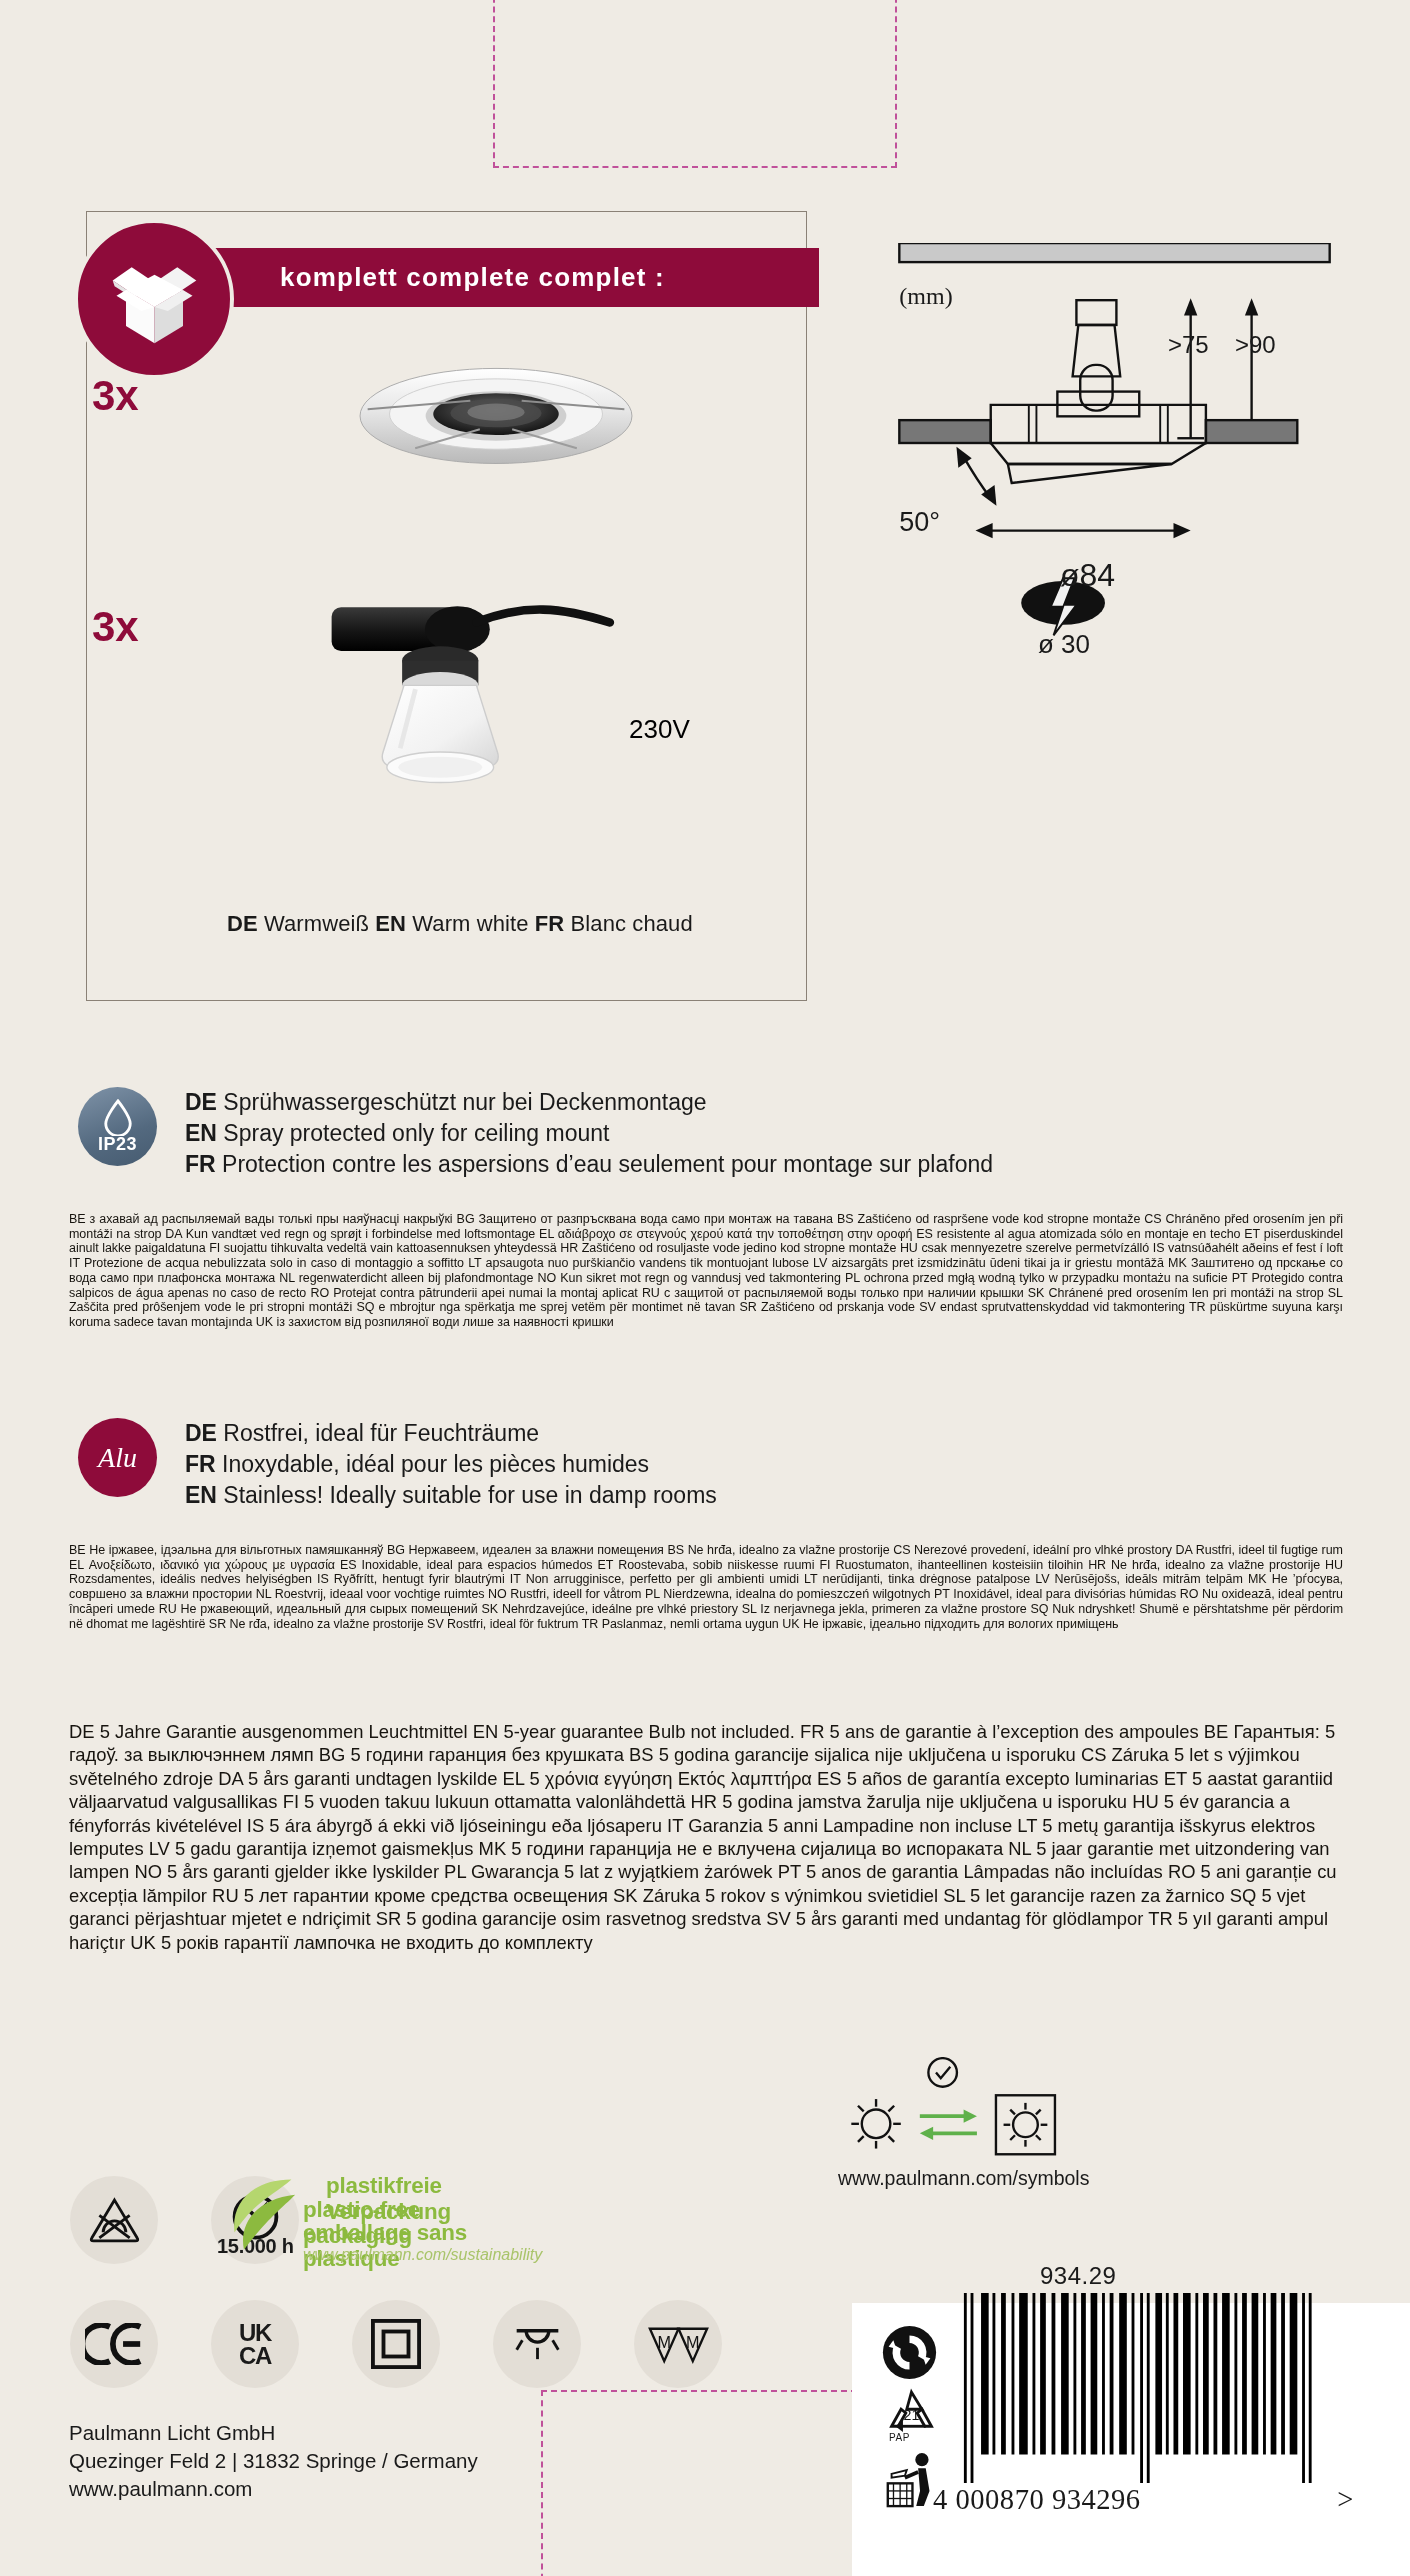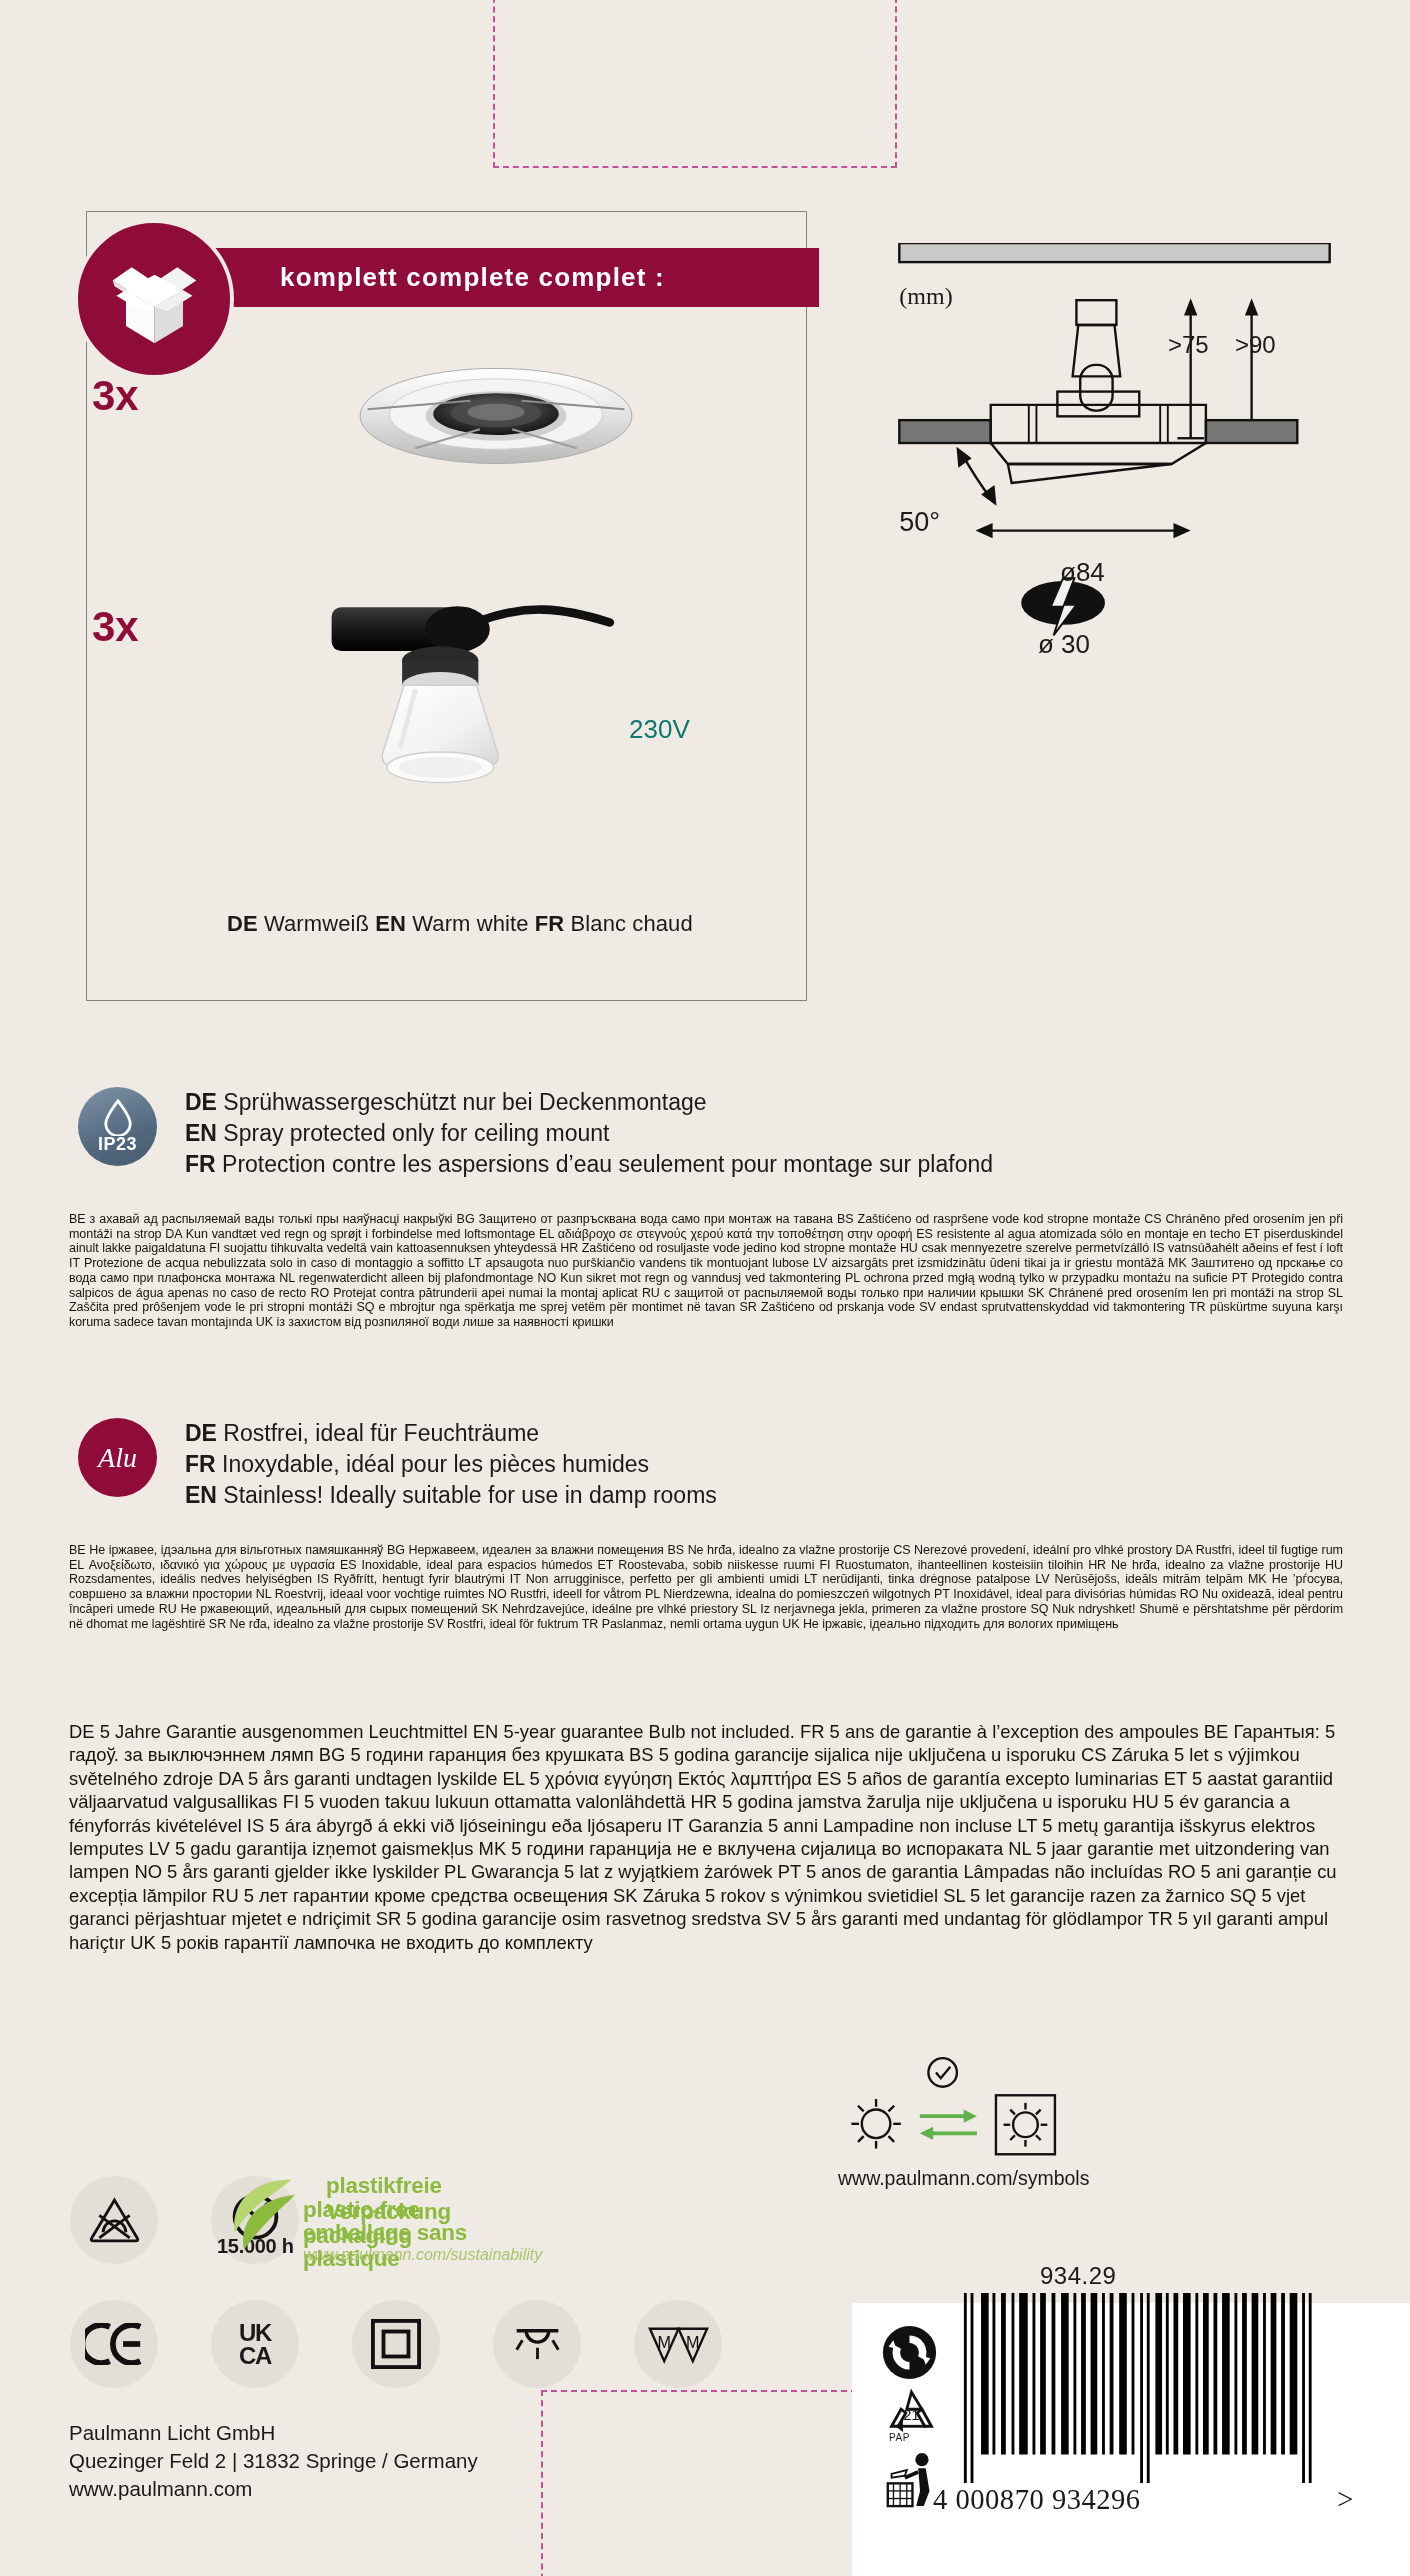--- a/index.html
+++ b/index.html
@@ -38,41 +38,41 @@
   }
   .banner-text {
     color:#fff; font-size:26px; font-weight:600; letter-spacing:1.2px;
     margin-left:69px; font-family:"Liberation Sans", sans-serif;
   }
 
   .qty { position:absolute; color:#8e0b3a; font-size:42px; font-weight:700; }
   .qty-1 { left:92px; top:372px; }
   .qty-2 { left:92px; top:603px; }
 
-  .volt { position:absolute; left:629px; top:714px; font-size:26px; color:#0f766e; font-weight:400;text-align:right;}
+  .volt { position:absolute; left:629px; top:714px; font-size:26px; color:#000000; font-weight:400;text-align:right;}
 
   .colortemp {
     position:absolute; left:227px; top:911px; font-size:22px; letter-spacing:0.1px;
   }
   .colortemp b { font-weight:700; }
 
   
   .spot-ring {
     position:absolute; left:358px; top:357px; width:276px; height:116px;
   }
   .gu10-lamp { position:absolute; left:324px; top:590px; width:343px; height:286px; }
 
   
   .tech { position:absolute; left:886px; top:243px; width:457px; height:400px; }
   .tech-label-mm { position:absolute; left:13.3px; top:40px; font-size:24px; font-family:"Liberation Serif", serif; }
   .tech-dim { position:absolute; font-size:24px; font-family:"Liberation Sans", sans-serif; }
   .dim-75 { left:282px; top:88px;text-align:center; }
   .dim-90 { left:349px; top:88px; }
   .dim-50 { left:13.3px; top:264px; font-size:27px; }
-  .dim-84 { left:174px; top:314px; font-size:26px; }
+  .dim-84 { left:174px; top:314px; font-size:32px; }
   .dim-68 { left:152px; top:386px; font-size:26px; }
 
   
   .info-row { position:absolute; display:flex; align-items:flex-start; }
   .badge-circle {
     width:79px; height:79px; border-radius:50%;
     display:flex; align-items:center; justify-content:center;
     flex-direction:column; flex:0 0 79px;
   }
   .ip-badge { background: linear-gradient(160deg,#7f93a8 0%,#53697f 60%,#465b70 100%); }

